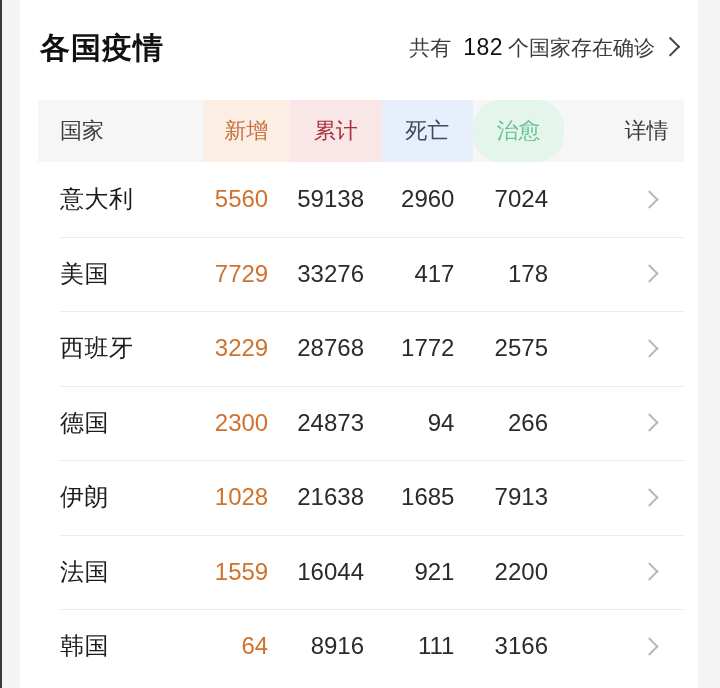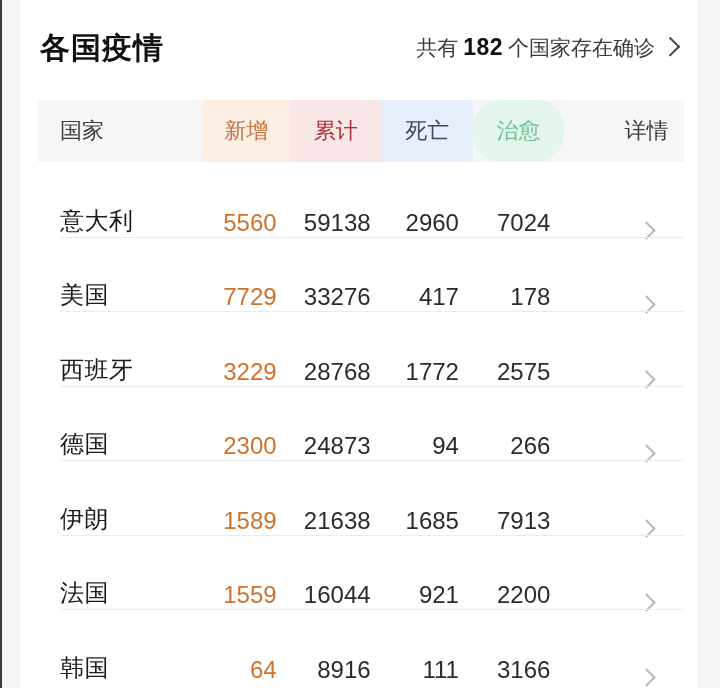--- a/index.html
+++ b/index.html
@@ -70,24 +70,25 @@
   }
   .section-link {
     display: flex;
     align-items: baseline;
     font-size: 21px;
     color: #3c3c3c;
     white-space: nowrap;
   }
   .section-link .num {
     font-size: 23px;
-    font-weight: bold;
+    font-weight: normal;
     color: #111111;
     padding: 0 5px;
     letter-spacing: 0.5px;
+    margin-left: 7px;
   }
   .chev-head {
     display: inline-block;
     margin-left: 9px;
     width: 12px;
     height: 12px;
     border-top: 2px solid #444;
     border-right: 2px solid #444;
     transform: rotate(45deg) translateY(1px);
     position: relative;
@@ -126,22 +127,23 @@
   .thead .c-new   { background: #fdeee4; color: #c2713f; justify-content: center; padding: 7px; }
   .thead .c-total { background: #f9e7e8; color: #ab2f39; justify-content: center; padding: 0; }
   .thead .c-death { background: #e7effc; color: #3f4a5c; justify-content: center; padding: 0; }
   .thead .c-cure  { background: #e4f5ec; color: #6cc295; justify-content: center; padding: 0; }
   .thead .c-detail{ color: #3d3d3d; }
 
   .tbody { background: #ffffff; }
   .row {
     display: flex;
     height: 74.5px;
-    align-items: flex-end;
+    align-items: center;
     position: relative;
+    gap: 8px;
   }
   .row + .row::before,
   .row-sep::before {
     content: "";
     position: absolute;
     left: 22px; right: 0; top: 0;
     height: 1px;
     background: #ececec;
   }
   .row .c-country {
@@ -242,21 +244,21 @@
           <div class="cell c-total">24873</div>
           <div class="cell c-death">94</div>
           <div class="cell c-cure">266</div>
           <div class="cell c-detail">
               <span class="chev-row"></span>
             </div>
         </div>
 
         <div class="row">
           <div class="cell c-country">伊朗</div>
-          <div class="cell c-new">1589</div>
+          <div class="cell c-new">1028</div>
           <div class="cell c-total">21638</div>
           <div class="cell c-death">1685</div>
           <div class="cell c-cure">7913</div>
           <div class="cell c-detail">
               <span class="chev-row"></span>
             </div>
         </div>
 
         <div class="row">
           <div class="cell c-country">法国</div>

